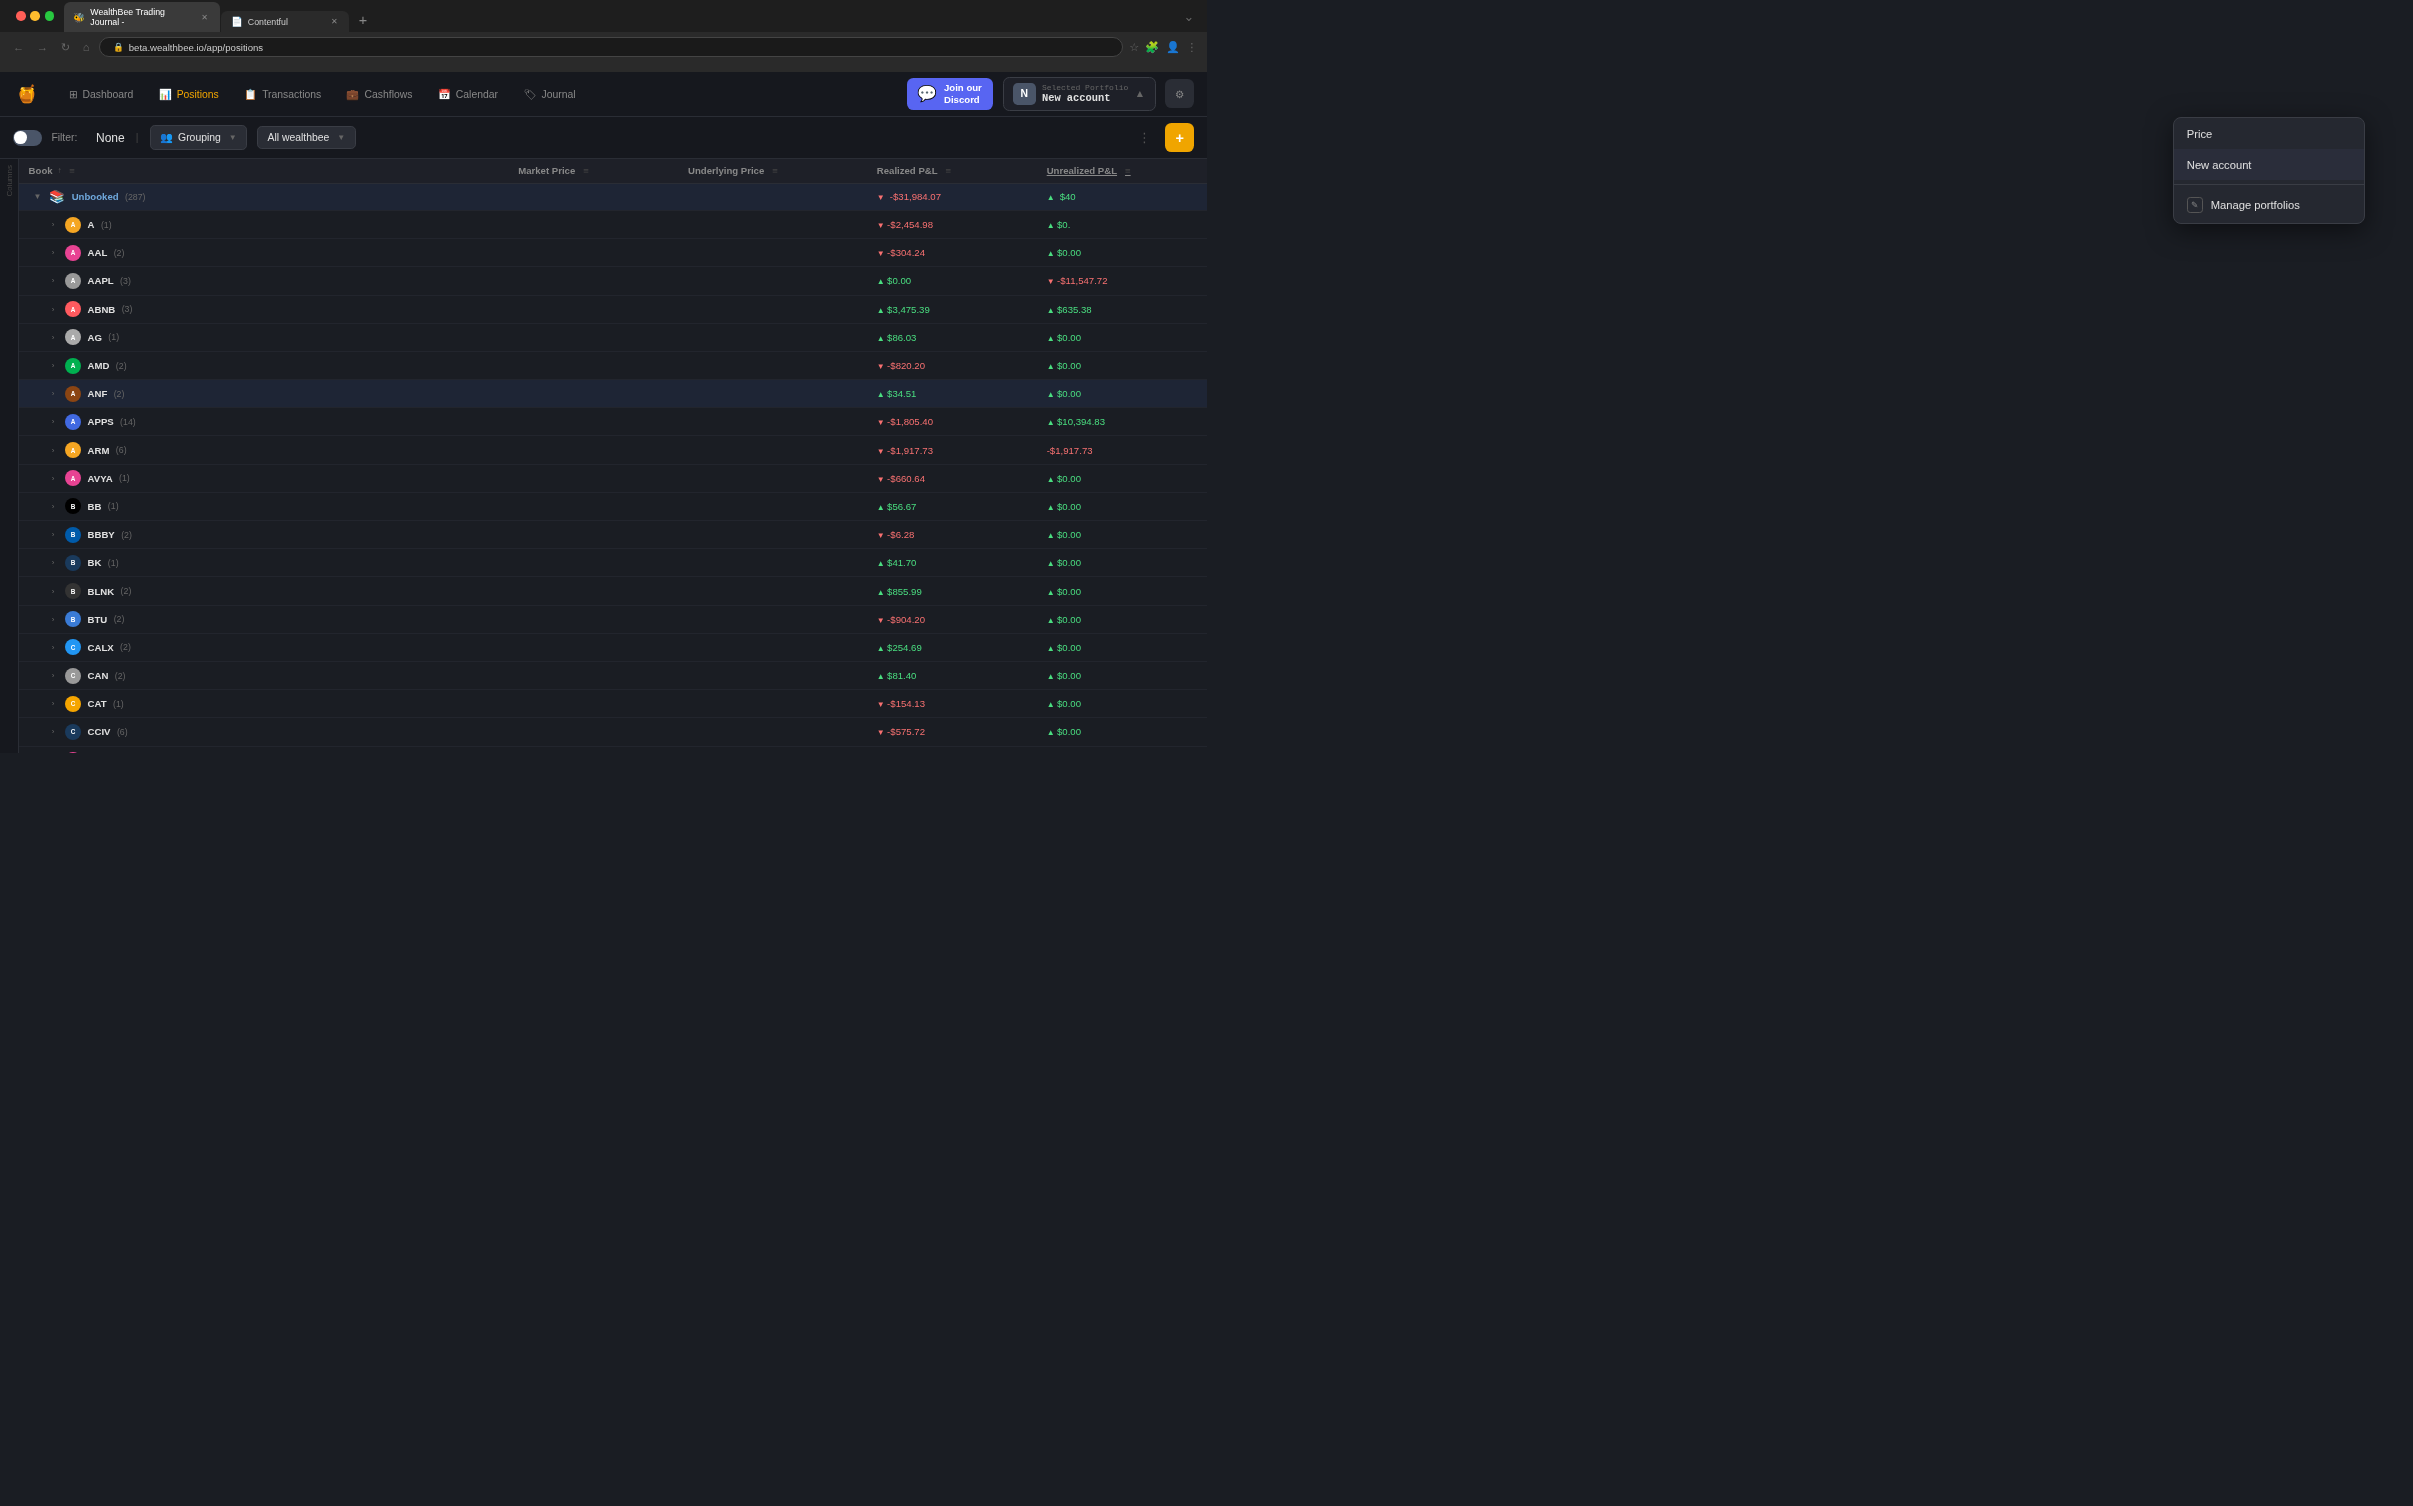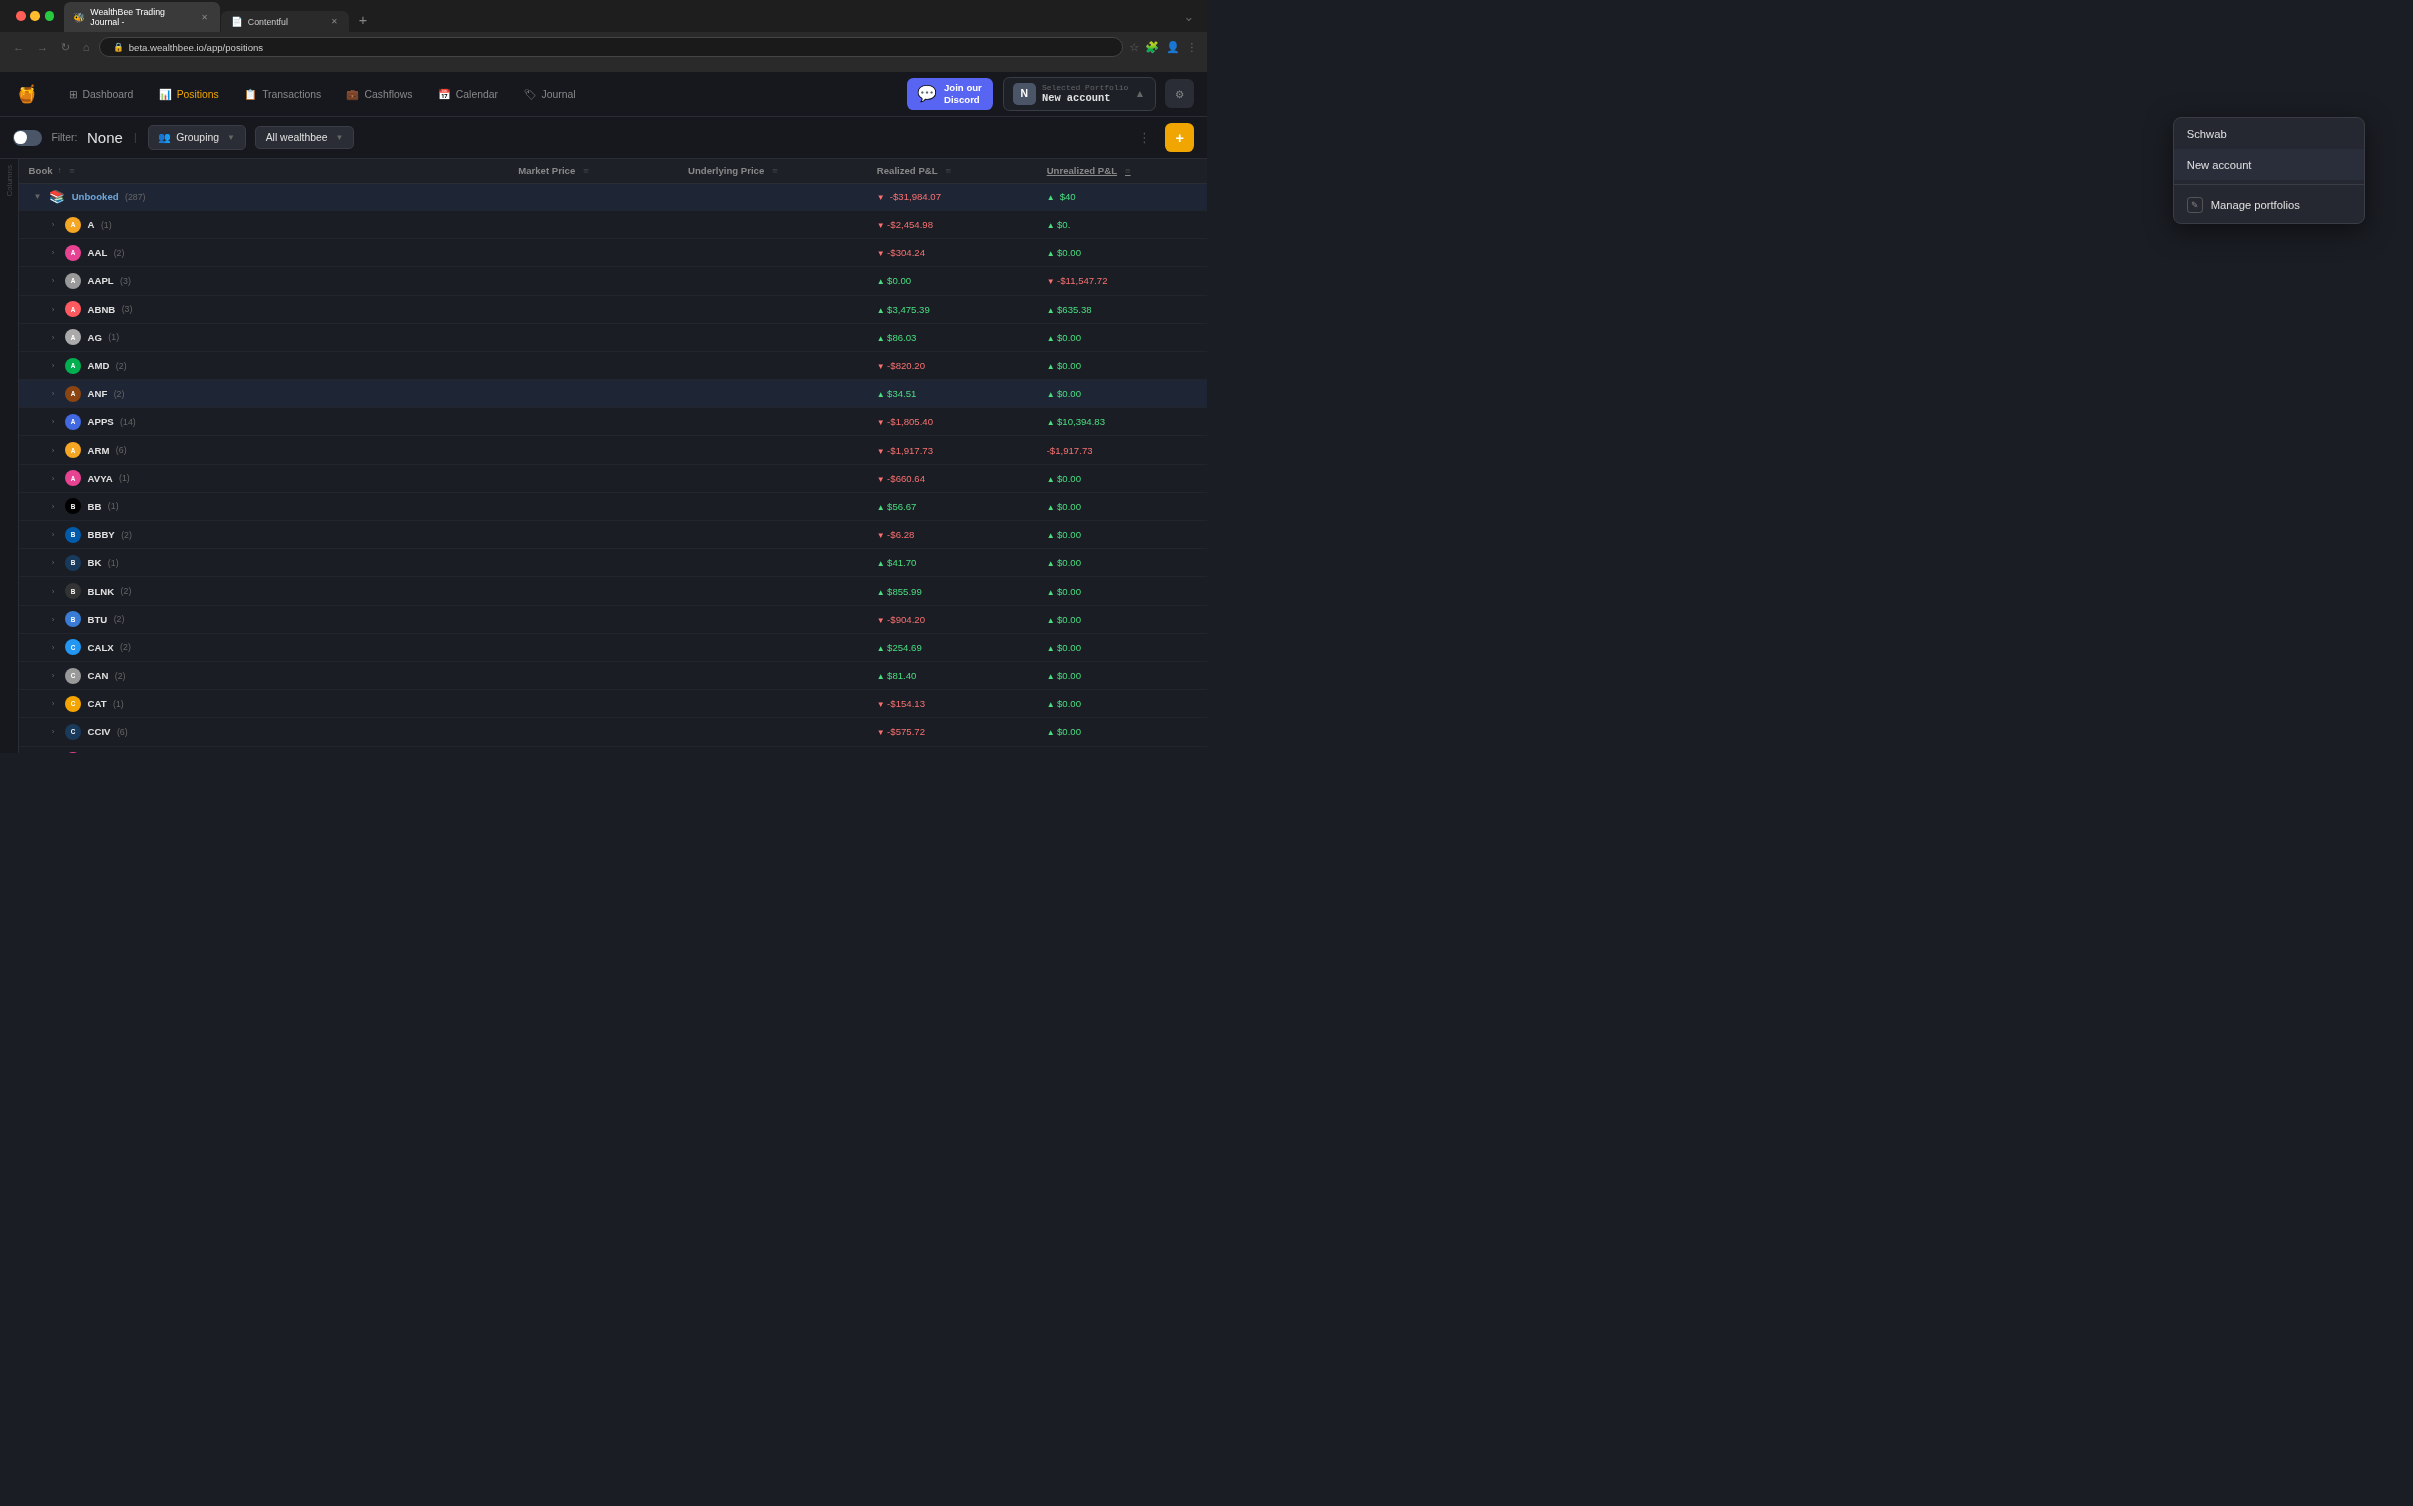--- a/index.html
+++ b/index.html
@@ -237,22 +237,23 @@
       border-radius: 50%;
       position: absolute;
       top: 1.6px;
       left: 1.6px;
     }
     .filter-label {
       font-size: 10.4px;
       color: #888;
     }
     .filter-value {
-      font-size: 15px;
+      font-size: 12px;
       color: #e0e0e0;
+      margin-left: 9px;
     }
     .filter-dropdown {
       display: flex;
       align-items: center;
       gap: 4.8px;
       background: #2a2d35;
       border: 0.8px solid #3a3d45;
       border-radius: 4.8px;
       padding: 4.8px 9.6px;
       cursor: pointer;
@@ -516,21 +517,21 @@
       <span class="portfolio-chevron">▲</span>
     </div>
     <div class="settings-btn">
       <span>⚙</span>
     </div>
   </div>
 </div>
 
 <div class="portfolio-dropdown">
   <div class="dropdown-item">
-    <span>Schwab</span>
+    <span>Price</span>
   </div>
   <div class="dropdown-item selected">
     <span>New account</span>
   </div>
   <div class="dropdown-divider"></div>
   <div class="dropdown-item">
     <div class="manage-icon">✎</div>
     <span>Manage portfolios</span>
   </div>
 </div>

